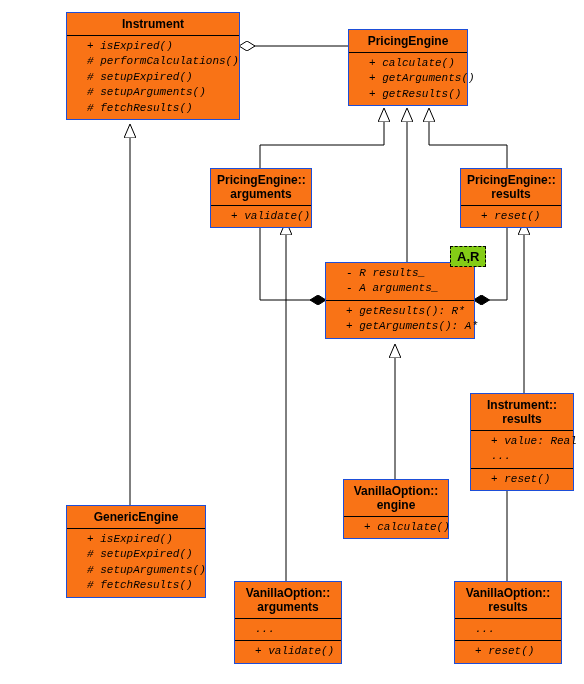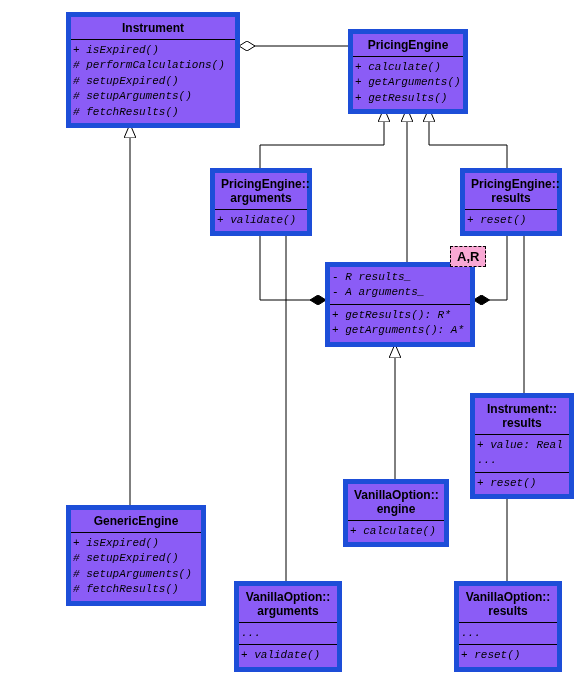--- a/index.html
+++ b/index.html
@@ -6,42 +6,42 @@
 body {
   width: 584px;
   height: 684px;
   background: #fff;
   font-family: "Courier New", monospace;
   font-size: 11px;
   position: relative;
 }
 .class-box {
   position: absolute;
-  background: #8b5cf6;
-  border: 5px solid #1d4ed8;
+  background: #f97316;
+  border: 1px solid #1d4ed8;
 }
 .class-title {
   text-align: center;
   font-weight: bold;
   font-family: Arial, sans-serif;
   font-size: 12px;
   border-bottom: 1px solid #000;
   padding: 4px 6px;
 }
 .class-section {
   border-bottom: 1px solid #000;
-  padding: 3px 2px;
+  padding: 3px 20px;
   line-height: 1.4;
 }
 .class-section:last-child { border-bottom: none; }
 .class-section div { white-space: nowrap; font-style: italic; }
 .template-param {
   position: absolute;
   border: 1.5px dashed #000;
-  background: #f9a8d4;
+  background: #84cc16;
   padding: 2px 6px;
   font-family: Arial, sans-serif;
   font-weight: bold;
   font-size: 13px;
   z-index: 10;
 }
 svg.connectors {
   position: absolute;
   top: 0; left: 0;
   width: 584px; height: 684px;

